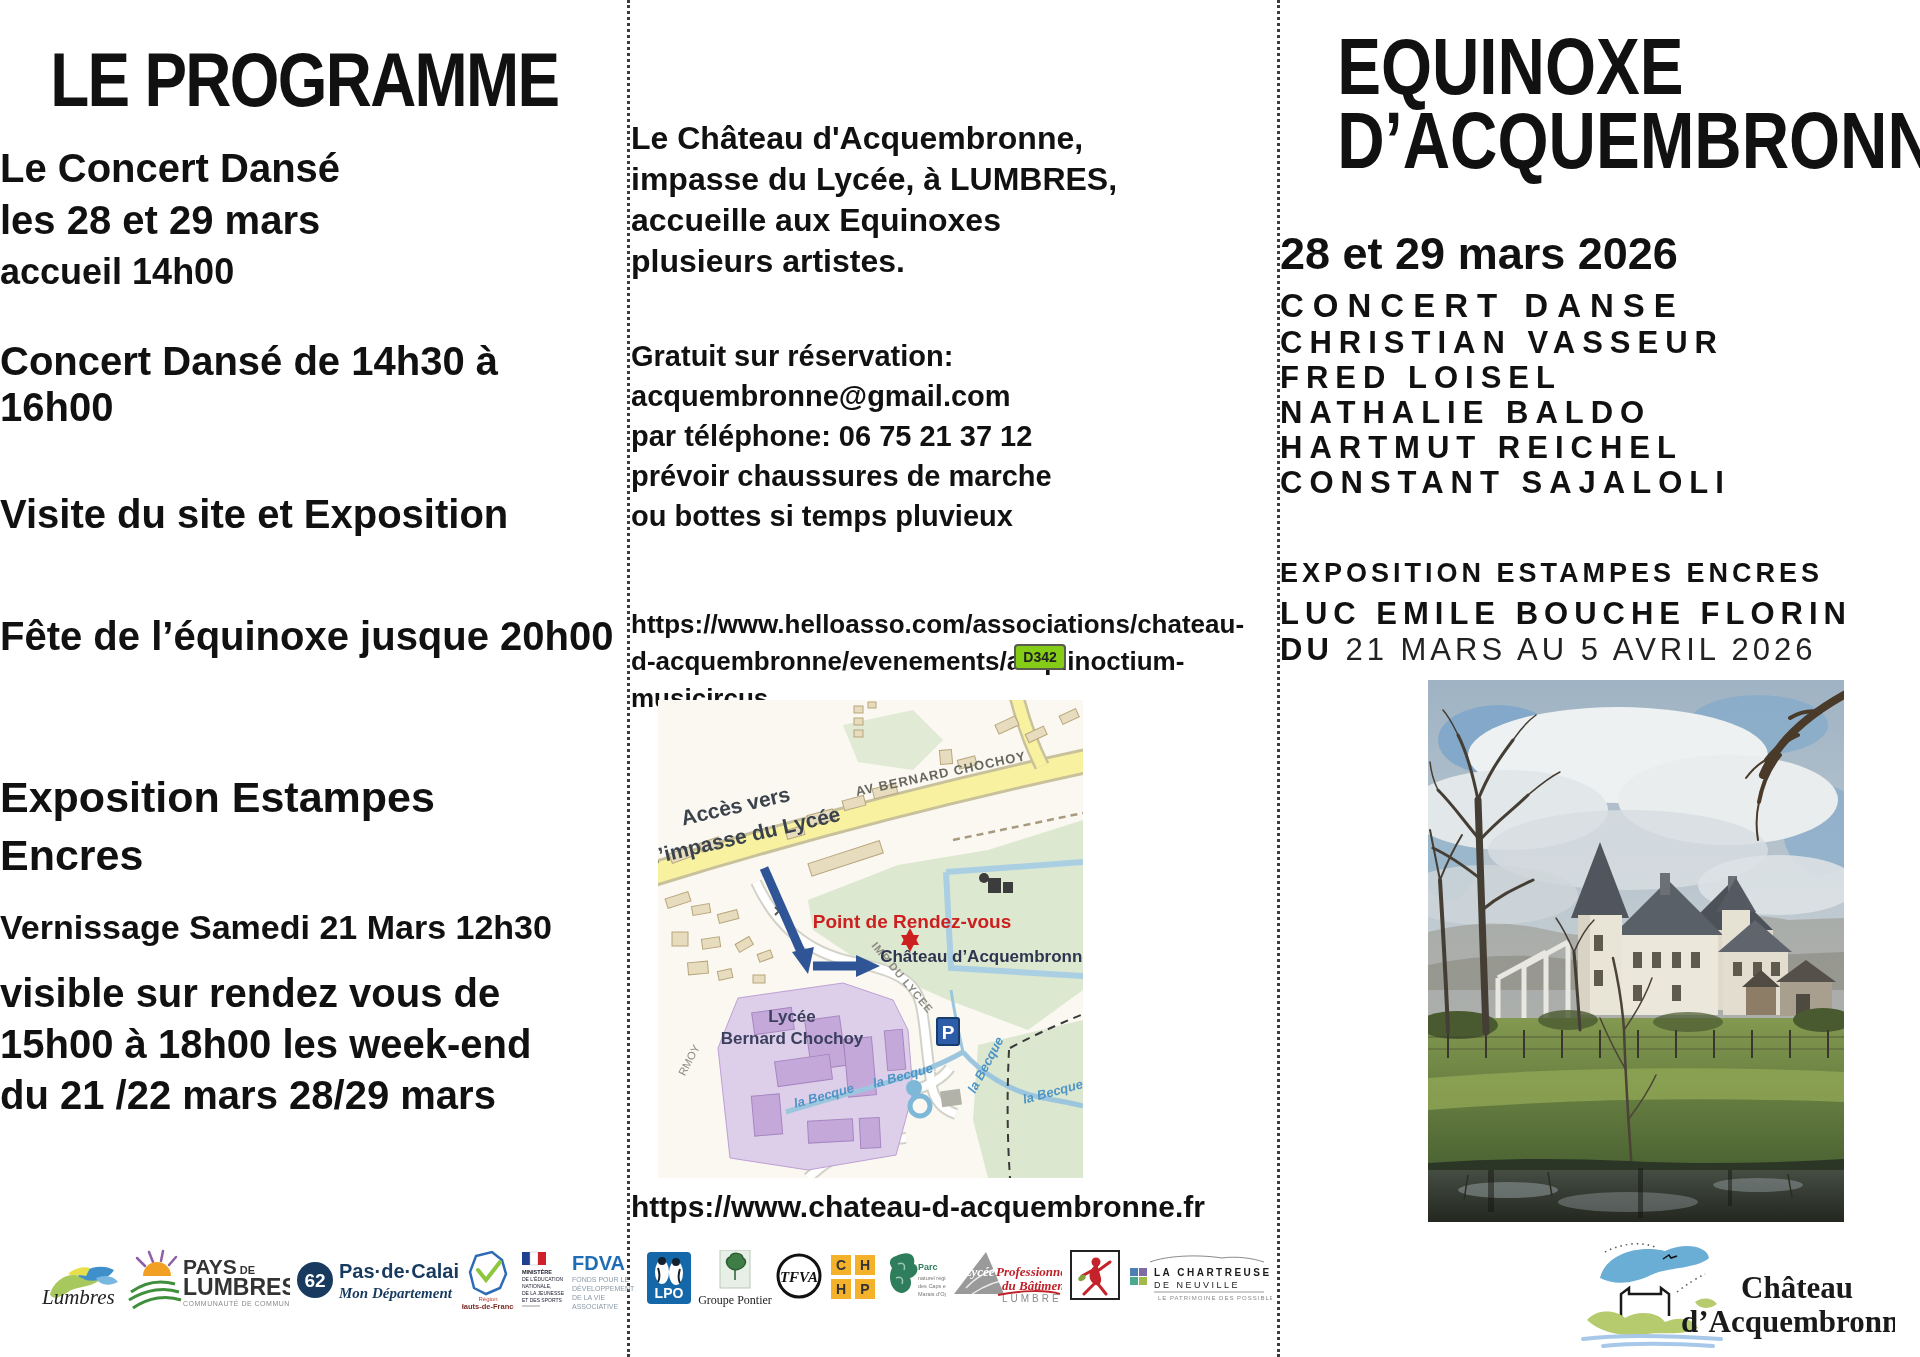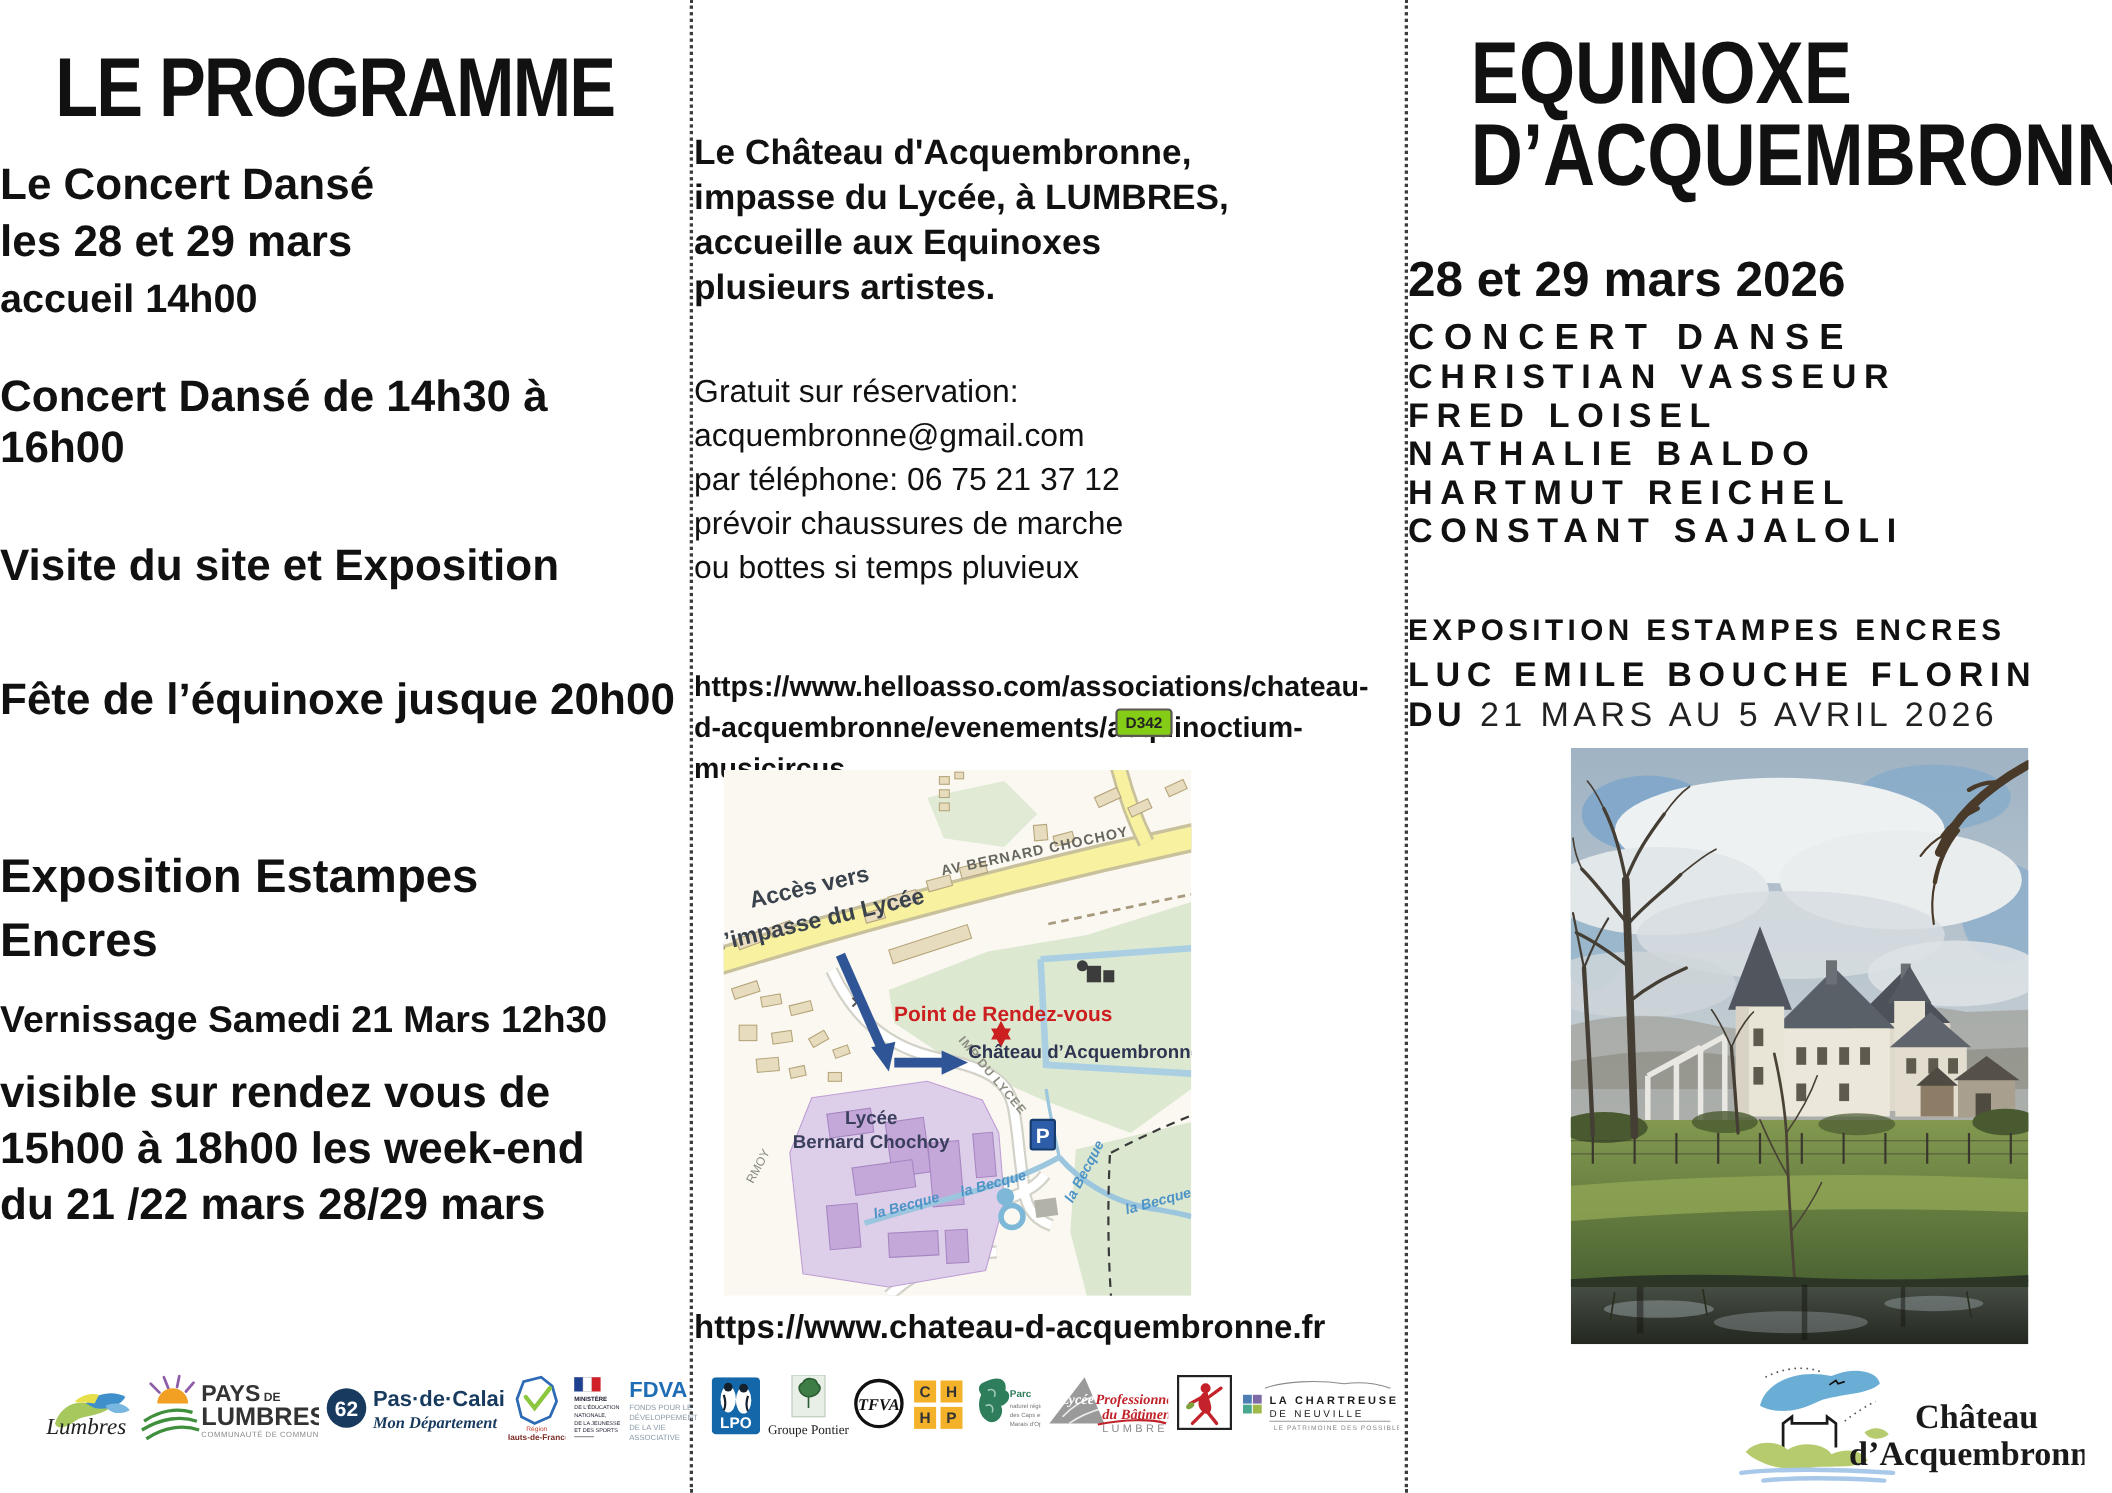--- a/index.html
+++ b/index.html
@@ -10,21 +10,21 @@
   
   .big-title{font-weight:900;letter-spacing:-2px;transform:scaleX(.84);transform-origin:center;white-space:nowrap;}
   .lp{left:0;width:627px;}
   .t40{font-size:40px;font-weight:700;line-height:52px;}
   .t36{font-size:36px;font-weight:700;}
   .t34{font-size:34px;font-weight:700;}
   .t43{font-size:43px;font-weight:800;line-height:58px;}
   
   .mp{left:631px;width:640px;}
   .intro{font-size:32px;font-weight:700;line-height:41px;}
-  .booking{font-size:29px;font-weight:400;line-height:40px;}
+  .booking{font-size:29px;font-weight:700;line-height:40px;}
   .urltxt{font-size:26px;font-weight:700;line-height:37px;}
   .siteurl{font-size:30px;font-weight:800;}
   
   .rp{left:1280px;width:635px;}
   .r-title{font-size:80px;line-height:74px;font-weight:900;transform:scaleX(.82);transform-origin:center;white-space:nowrap;}
   .r-date{font-size:45px;font-weight:800;}
   .r-concert{font-size:33px;font-weight:800;letter-spacing:9px;}
   .r-artist{font-size:31px;font-weight:600;letter-spacing:7px;line-height:35px;}
   .r-expo{font-size:27px;font-weight:800;letter-spacing:4px;}
   .r-luc{font-size:31px;font-weight:600;letter-spacing:6px;}

